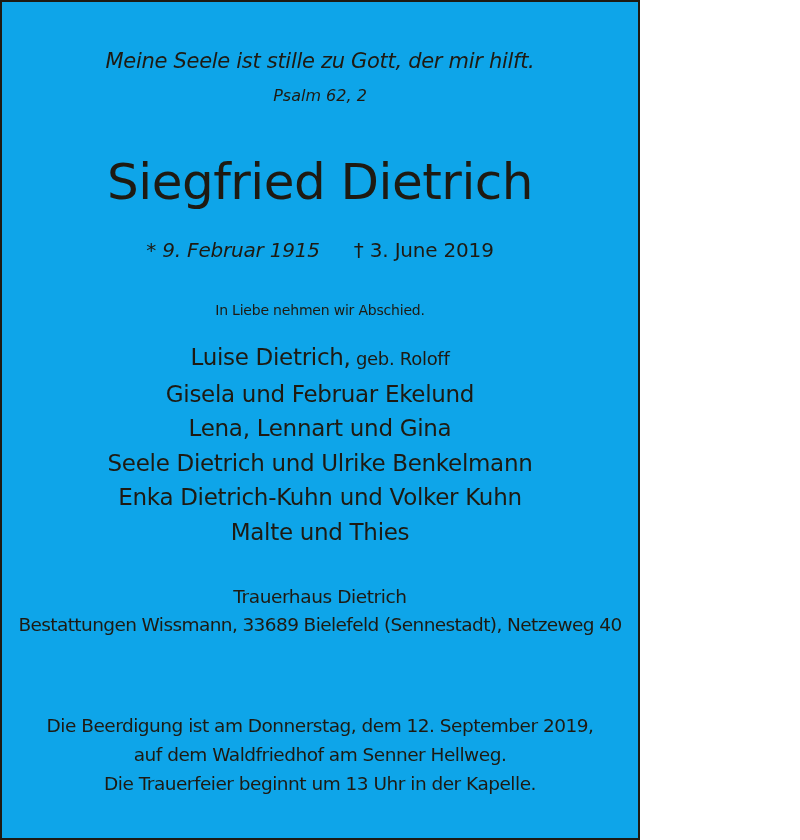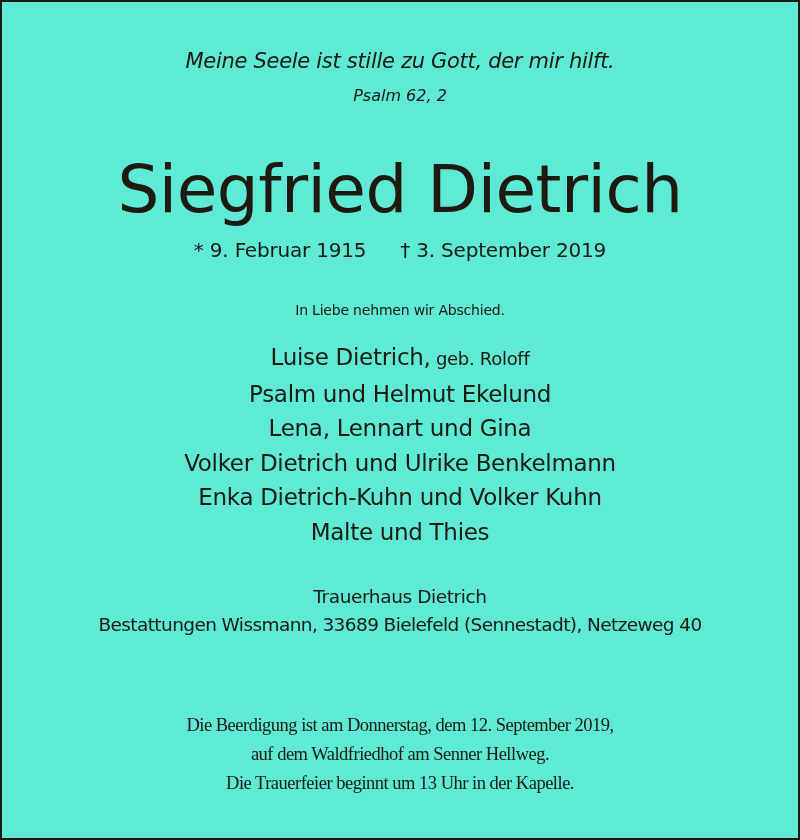--- a/index.html
+++ b/index.html
@@ -8,24 +8,24 @@
       background: #ffffff;
     }
     body {
       width: 800px;
       height: 840px;
       overflow: hidden;
     }
     .frame {
       position: relative;
       box-sizing: border-box;
-      width: 800px;
+      width: 640px;
       height: 840px;
       border: 2px solid #1e1a12;
-      background: #5eead4;
+      background: #0ea5e9;
       color: #1e1a12;
       font-family: "DejaVu Sans", sans-serif;
     }
     .line {
       position: absolute;
       left: 0;
       right: 0;
       text-align: center;
       white-space: nowrap;
     }
@@ -35,30 +35,30 @@
       font-style: italic;
       letter-spacing: -0.3px;
     }
     .verse-ref {
       top: 84px;
       font-size: 16px;
       font-style: italic;
     }
     .name {
       top: 155px;
-      font-size: 66px;
+      font-size: 50px;
       letter-spacing: -0.5px;
       line-height: 1;
     }
     .dates {
       top: 236px;
       font-size: 20px;
       letter-spacing: -0.2px;
     }
-    .dates span.birth { display: inline-block; margin-right: 34px; }
+    .dates span.birth { display: inline-block; margin-right: 34px; font-style: italic; }
     .farewell {
       top: 300px;
       font-size: 14px;
       letter-spacing: -0.2px;
     }
     .mourners {
       position: absolute;
       top: 338px;
       left: 0;
       right: 0;
@@ -82,50 +82,49 @@
       top: 612px;
       font-size: 18.5px;
       letter-spacing: -0.6px;
     }
     .funeral {
       position: absolute;
       top: 709px;
       left: 0;
       right: 0;
       text-align: center;
-      font-family: Liberation Serif, serif;
     }
     .funeral div {
       font-size: 18.5px;
       line-height: 29px;
       letter-spacing: -0.5px;
       white-space: nowrap;
     }
   </style>
 </head>
 <body>
 
 <div class="frame">
 
   <div class="line verse">Meine Seele ist stille zu Gott, der mir hilft.</div>
   <div class="line verse-ref">Psalm 62, 2</div>
 
   <div class="line name">Siegfried Dietrich</div>
 
   <div class="line dates">
-    <span class="birth">* 9. Februar 1915</span><span class="death">† 3. September 2019</span>
+    <span class="birth">* 9. Februar 1915</span><span class="death">† 3. June 2019</span>
   </div>
 
   <div class="line farewell">In Liebe nehmen wir Abschied.</div>
 
   <div class="mourners">
     <div class="mourner"><span>Luise Dietrich,</span><span class="sub"> geb. Roloff</span></div>
-    <div class="mourner">Psalm und Helmut Ekelund</div>
+    <div class="mourner">Gisela und Februar Ekelund</div>
     <div class="mourner">Lena, Lennart und Gina</div>
-    <div class="mourner">Volker Dietrich und Ulrike Benkelmann</div>
+    <div class="mourner">Seele Dietrich und Ulrike Benkelmann</div>
     <div class="mourner">Enka Dietrich-Kuhn und Volker Kuhn</div>
     <div class="mourner">Malte und Thies</div>
   </div>
 
   <div class="line home">Trauerhaus Dietrich</div>
   <div class="line address">Bestattungen Wissmann, 33689 Bielefeld (Sennestadt), Netzeweg 40</div>
 
   <div class="funeral">
     <div>Die Beerdigung ist am Donnerstag, dem 12. September 2019,</div>
     <div>auf dem Waldfriedhof am Senner Hellweg.</div>

